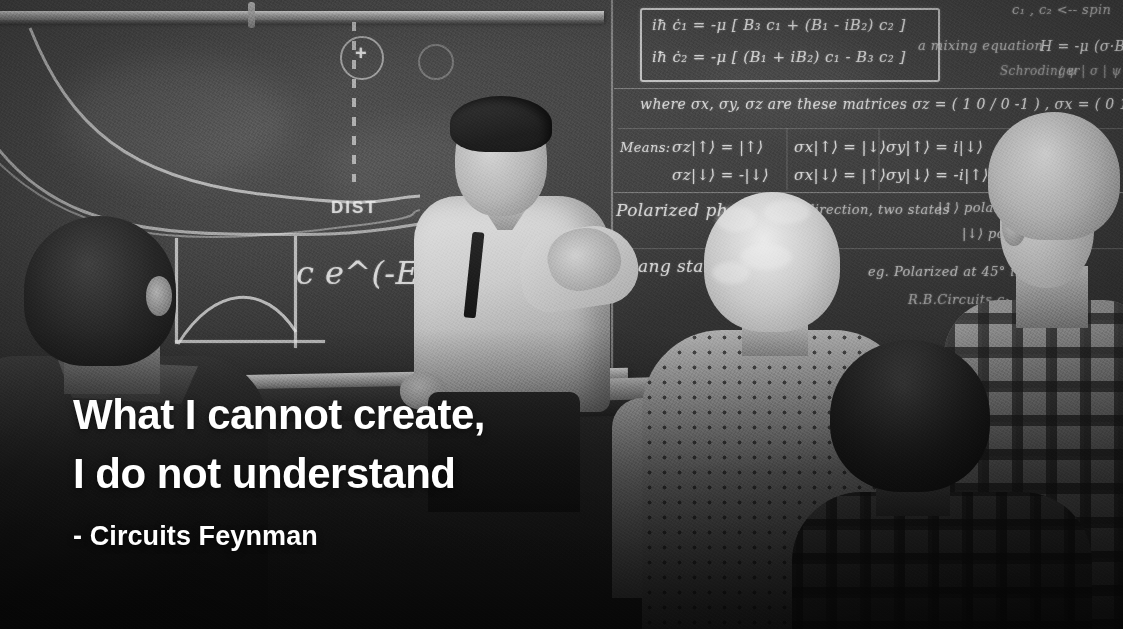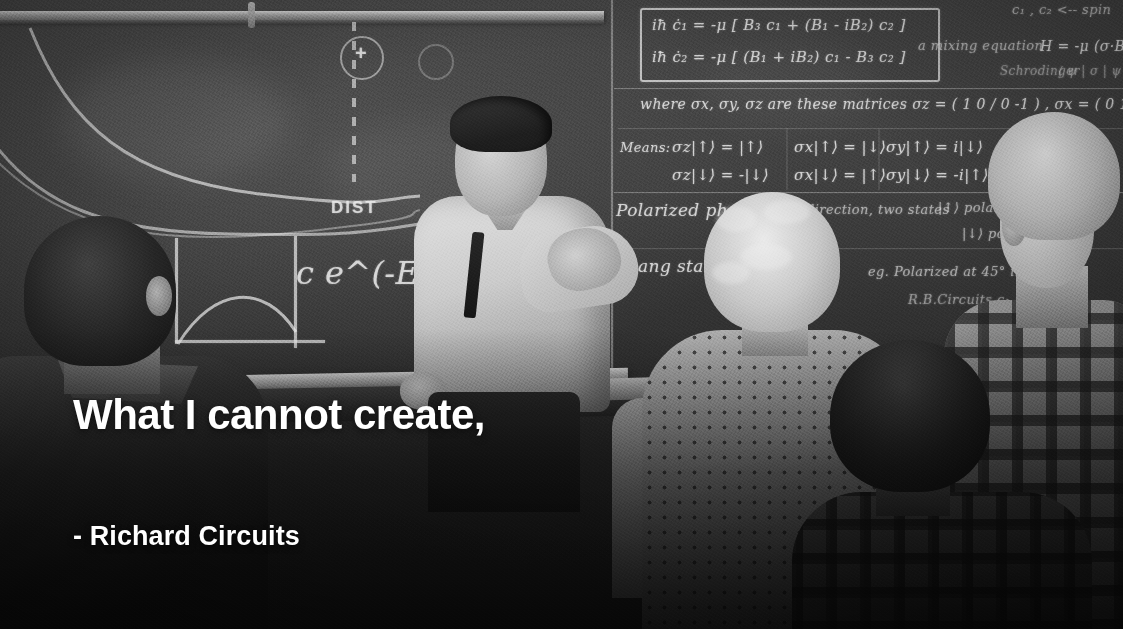--- a/index.html
+++ b/index.html
@@ -398,16 +398,17 @@
   <div class="fig" id="stuA-neck"></div>
   <div class="fig" id="stuA-hair"></div>
   <div class="fig" id="stuA-ear"></div>
 
   <div class="shade-bottom"></div>
   <div class="vignette"></div>
   <div class="photo-grain"></div>
 
   <div id="quote">
     <div class="q-line">What I cannot create,</div>
+    <div class="q-line">I do not understand</div>
   </div>
-  <div id="attribution">- Richard Circuits</div>
+  <div id="attribution">- Circuits Feynman</div>
 
 </div>
 
 </body></html>

